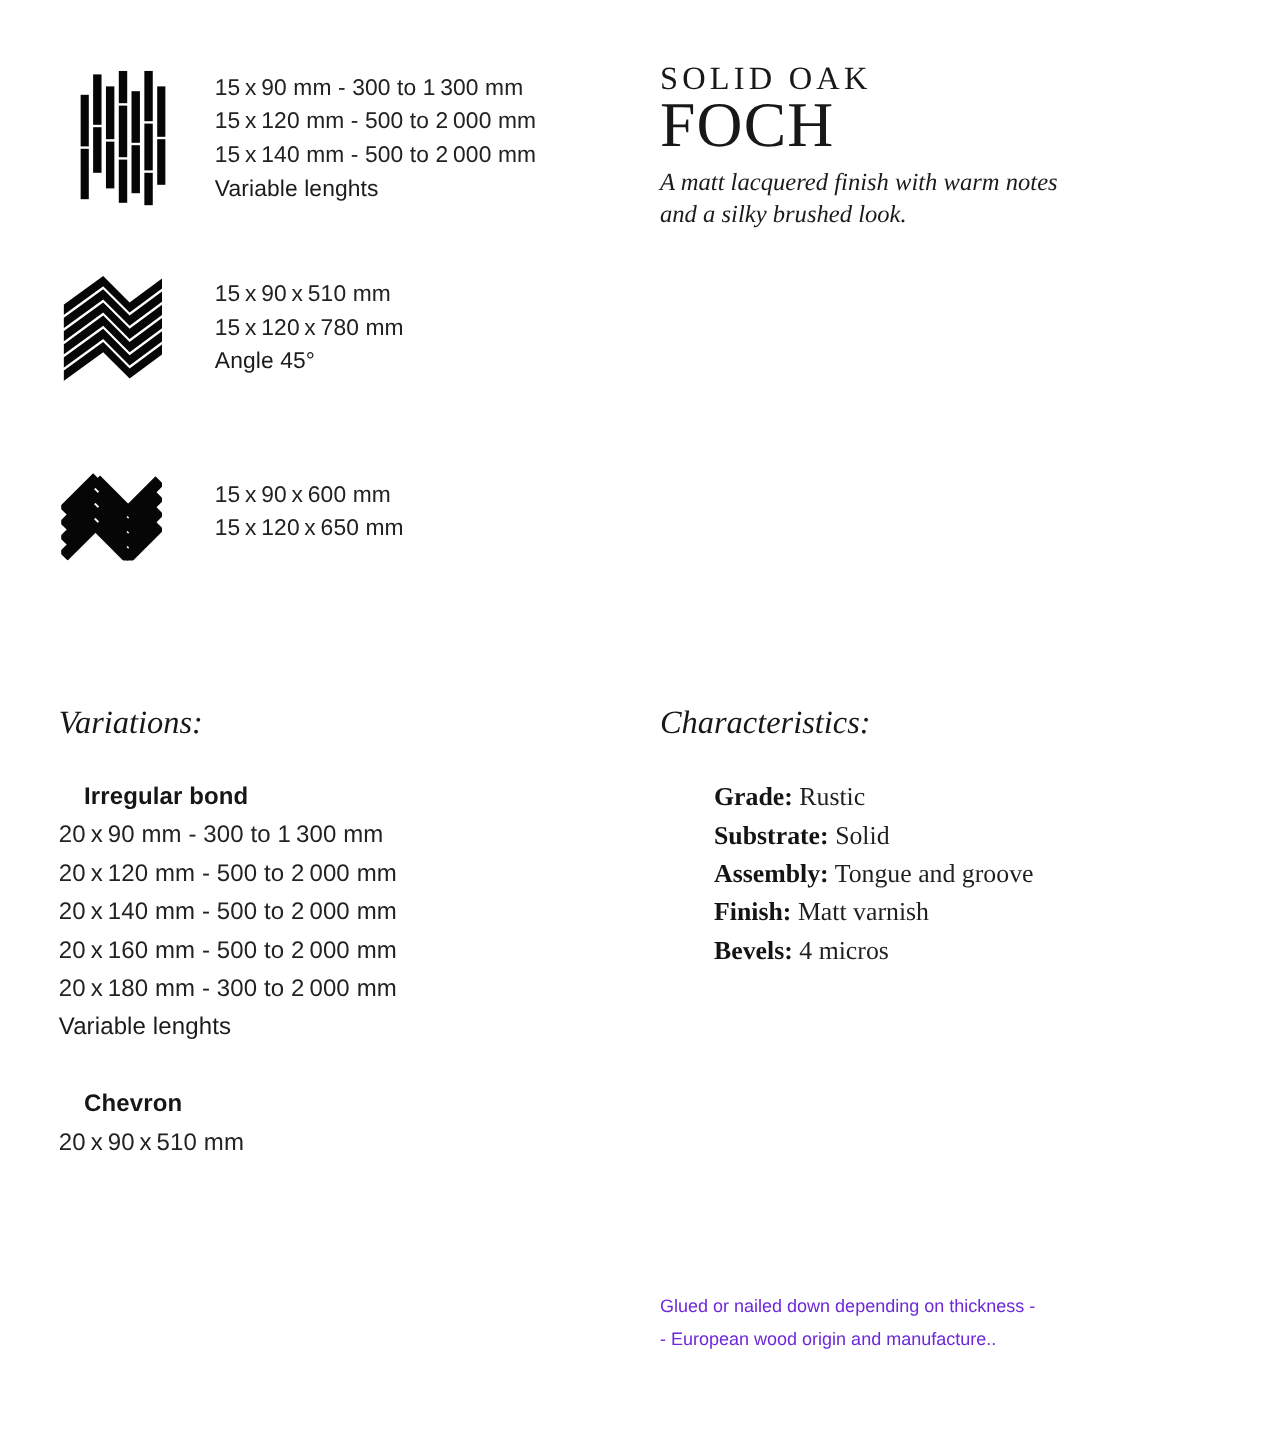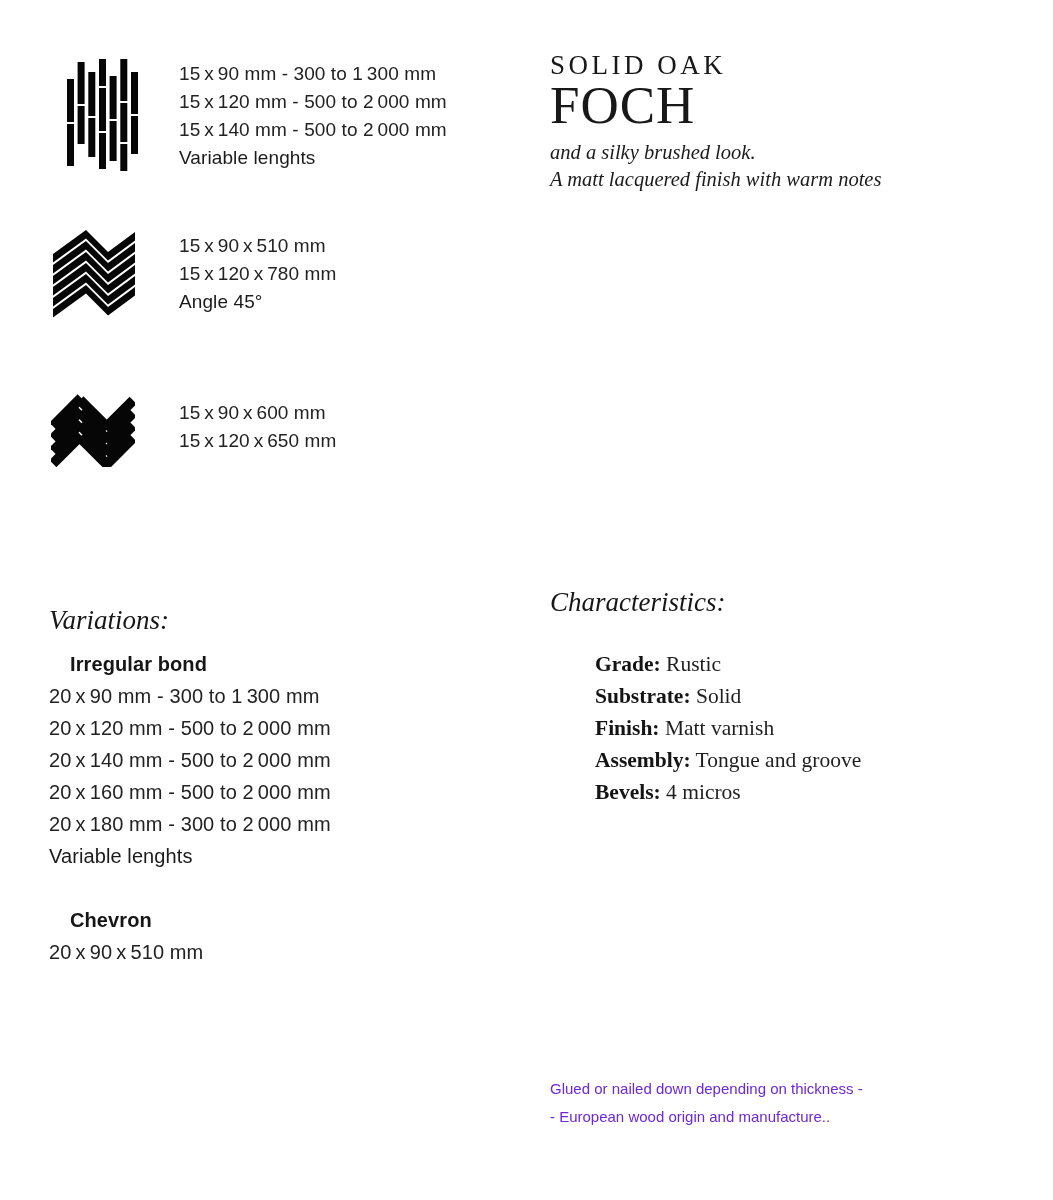--- a/index.html
+++ b/index.html
@@ -120,26 +120,26 @@
   </svg>
   <div class="spec-lines abs" style="left:179px;top:399px;">
     <div>15 x 90 x 600 mm</div>
     <div>15 x 120 x 650 mm</div>
   </div>
 
   <div class="abs" style="left:550px;top:49px;">
     <div class="collection">SOLID OAK</div>
     <div class="product">FOCH</div>
     <div class="description">
+      <div>A matt lacquered finish with warm notes</div>
       <div>and a silky brushed look.</div>
-      <div>A matt lacquered finish with warm notes</div>
     </div>
   </div>
 
-  <div class="section-heading abs" style="left:49px;top:604px;">Variations:</div>
+  <div class="section-heading abs" style="left:49px;top:586px;">Variations:</div>
 
   <div class="var-list abs" style="left:49px;top:648px;">
     <div class="var-title">Irregular bond</div>
     <div>20 x 90 mm - 300 to 1 300 mm</div>
     <div>20 x 120 mm - 500 to 2 000 mm</div>
     <div>20 x 140 mm - 500 to 2 000 mm</div>
     <div>20 x 160 mm - 500 to 2 000 mm</div>
     <div>20 x 180 mm - 300 to 2 000 mm</div>
     <div class="var-note">Variable lenghts</div>
     <div class="var-spacer"></div>
@@ -152,26 +152,26 @@
   <div class="char-list abs" style="left:550px;top:648px;">
     <div>
       <span class="char-label">Grade:</span>
       <span>Rustic</span>
     </div>
     <div>
       <span class="char-label">Substrate:</span>
       <span>Solid</span>
     </div>
     <div>
+      <span class="char-label">Assembly:</span>
+      <span>Tongue and groove</span>
+    </div>
+    <div>
       <span class="char-label">Finish:</span>
       <span>Matt varnish</span>
-    </div>
-    <div>
-      <span class="char-label">Assembly:</span>
-      <span>Tongue and groove</span>
     </div>
     <div>
       <span class="char-label">Bevels:</span>
       <span>4 micros</span>
     </div>
   </div>
 
   <div class="footnote abs" style="left:550px;top:1075px;width:440px;">
     <div>Glued or nailed down depending on thickness -</div>
     <div>- European wood origin and manufacture..</div>

